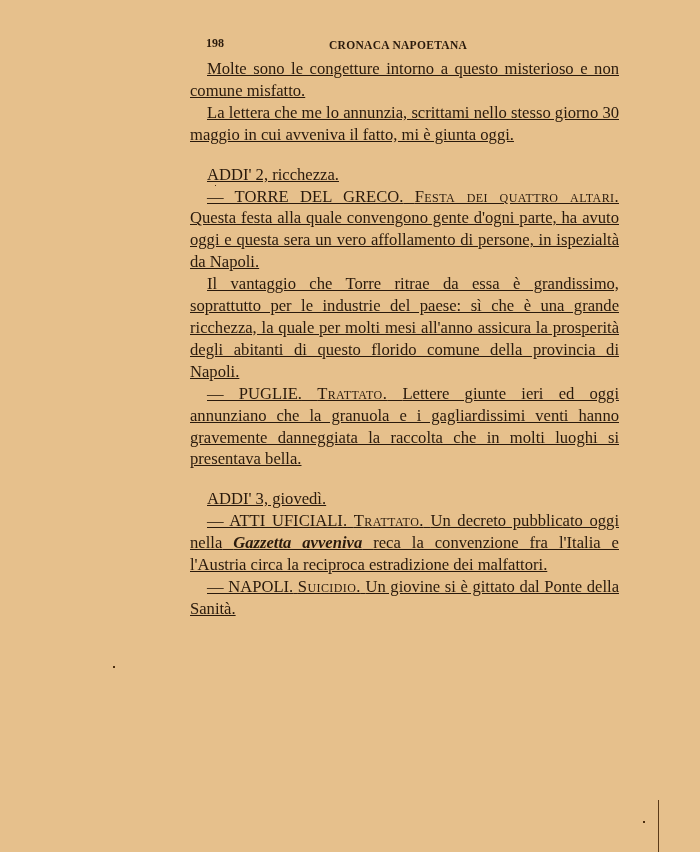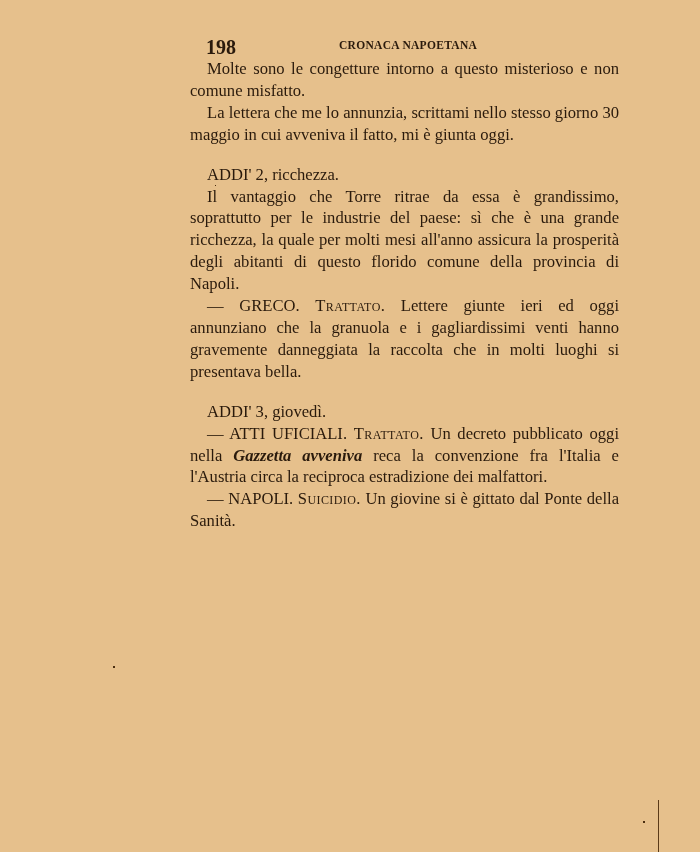--- a/index.html
+++ b/index.html
@@ -23,35 +23,36 @@
     }
     .running-head {
       position: relative;
       height: 22px;
     }
     .page-number {
       position: absolute;
       left: 16px;
       top: 0;
       font-weight: bold;
-      font-size: 20px;
+      font-size: 12px;
     }
     .running-title {
       position: absolute;
-      left: 149px;
+      left: 139px;
       top: 3px;
       font-weight: bold;
       font-size: 11.5px;
       letter-spacing: 0.3px;
     }
     .text {
       font-size: 16.6px;
       line-height: 21.9px;
       text-align: justify;
       text-align-last: left;
+      text-decoration: underline;
     }
     .para {
       margin: 0;
       text-indent: 17px;
     }
     .dateline {
       margin: 0;
       padding-left: 17px;
     }
     .gap { height: 18px; }
@@ -84,25 +85,30 @@
   </div>
 
   <div class="text">
     <p class="para">Molte sono le congetture intorno a questo misterioso e non comune misfatto.</p>
     <p class="para">La lettera che me lo annunzia, scrittami nello stesso giorno 30 maggio in cui avveniva il fatto, mi è giunta oggi.</p>
 
     <div class="gap"></div>
 
     <p class="dateline">ADDI' 2, ricchezza.</p>
 
+    <p class="para">
+      <span>— TORRE DEL GRECO.</span>
+      <span class="sc">Festa dei quattro altari.</span>
+      <span>Questa festa alla quale convengono gente d'ogni parte, ha avuto oggi e questa sera un vero affollamento di persone, in ispezialtà da Napoli.</span>
+    </p>
 
     <p class="para">Il vantaggio che Torre ritrae da essa è grandissimo, soprattutto per le industrie del paese: sì che è una grande ricchezza, la quale per molti mesi all'anno assicura la prosperità degli abitanti di questo florido comune della provincia di Napoli.</p>
 
     <p class="para">
-      <span>— GRECO.</span>
+      <span>— PUGLIE.</span>
       <span class="sc">Trattato.</span>
       <span>Lettere giunte ieri ed oggi annunziano che la granuola e i gagliardissimi venti hanno gravemente danneggiata la raccolta che in molti luoghi si presentava bella.</span>
     </p>
 
     <div class="gap"></div>
 
     <p class="dateline">ADDI' 3, giovedì.</p>
 
     <p class="para">
       <span>— ATTI UFICIALI.</span>

